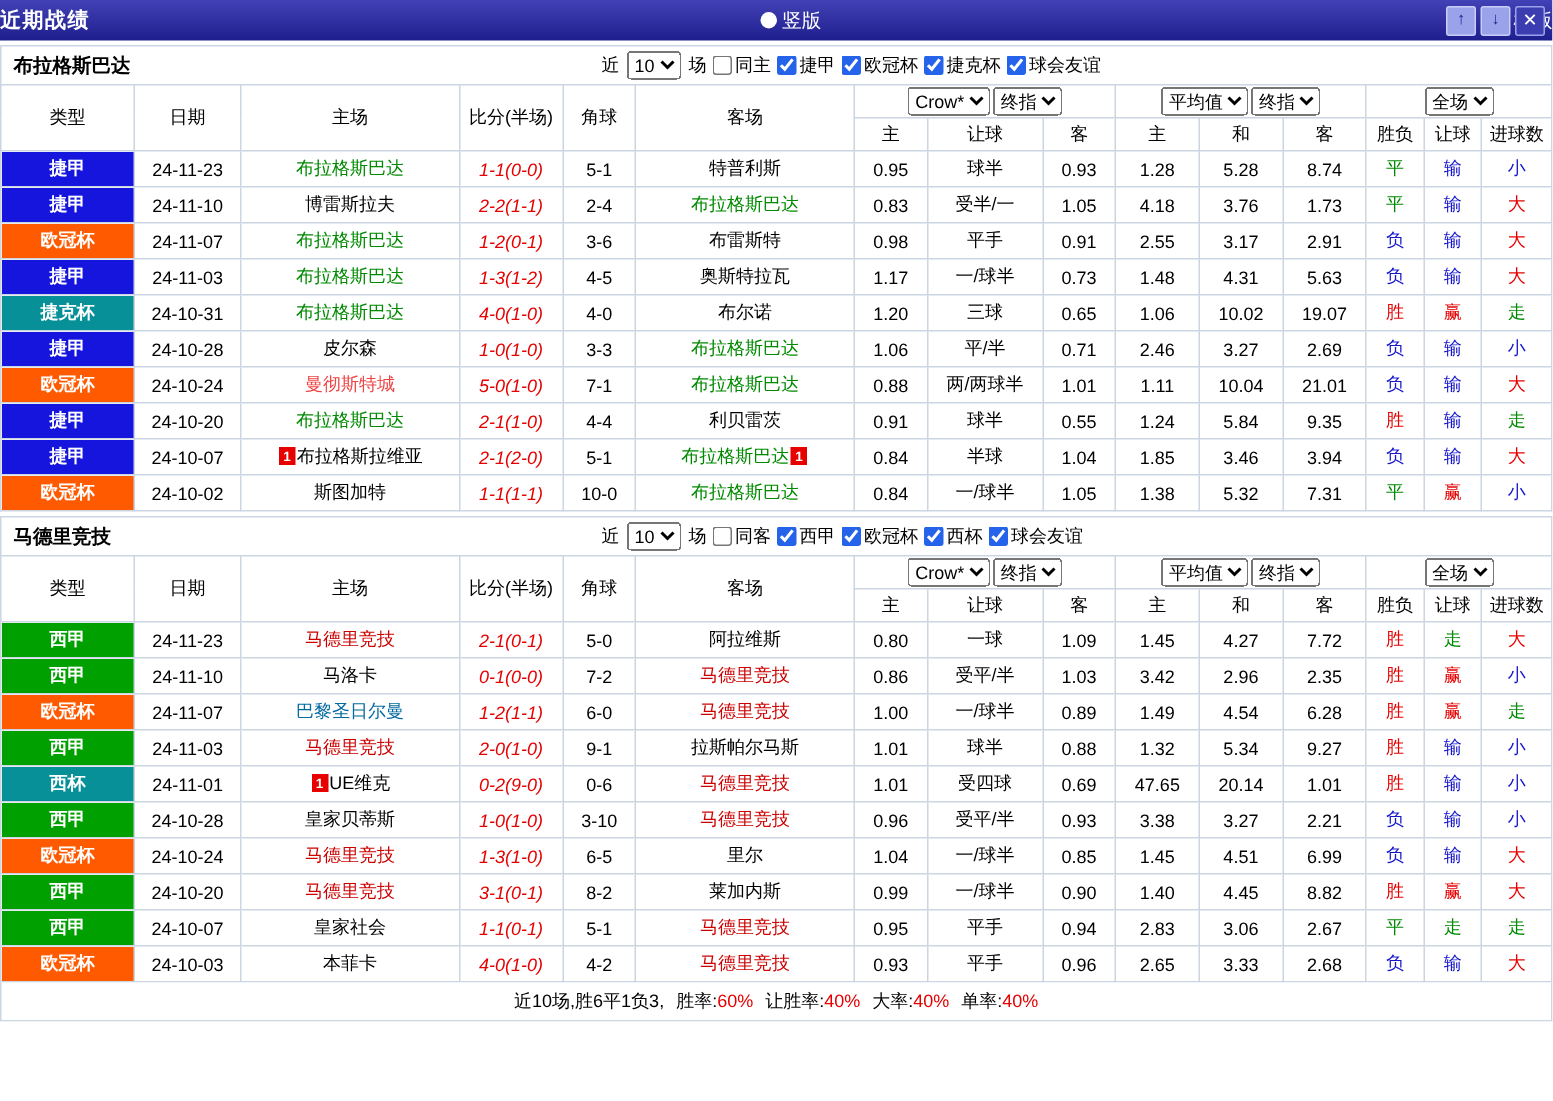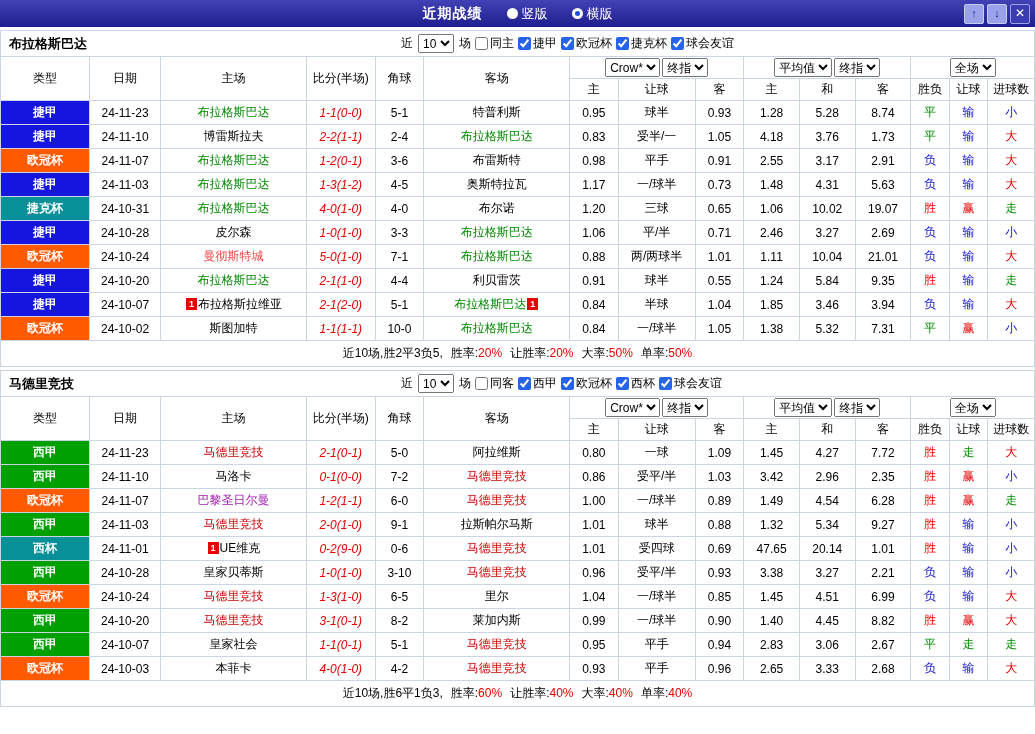--- a/index.html
+++ b/index.html
@@ -2,21 +2,21 @@
 <html><head>
 <meta charset="utf-8">
 <style>
   * { box-sizing: border-box; }
   body {
     margin: 0; width: 1035px; background: #fff; color: #000;
     font-family: "Liberation Sans", "DejaVu Sans", sans-serif;
   }
   
   .titlebar { height: 27px; background: linear-gradient(#4242b6, #1e1e8e); display: flex; align-items: center; position: relative; }
-  .tb-center { position: absolute; left: 0; right: 0; display: flex; justify-content: center; align-items: center; gap: 24px; color: #fff; font-size: 13px; }
+  .tb-center { position: absolute; left: 0; right: 0; display: flex; justify-content: space-between; align-items: center; gap: 4px; color: #fff; font-size: 13px; }
   .tb-title { font-weight: bold; font-size: 14px; letter-spacing: 1px; }
   .tb-radio { display: flex; align-items: center; gap: 4px; cursor: pointer; }
   .radio { width: 11px; height: 11px; border-radius: 50%; background: #fff; display: inline-block; position: relative; }
   .radio.selected::after { content: ""; position: absolute; left: 3px; top: 3px; width: 5px; height: 5px; border-radius: 50%; background: #1f4fd8; }
   .tb-buttons { margin-left: auto; display: flex; gap: 3px; padding-right: 5px; position: relative; z-index: 1; }
   .tb-btn { width: 20px; height: 20px; padding: 0; font-size: 11px; line-height: 17px; text-align: center; background: #9aa2ea; color: #1e1e8e; border: 1px solid #c9cdf6; border-radius: 2px; cursor: pointer; font-family: inherit; font-weight: bold; }
   .tb-btn.close { background: #3d3db2; color: #fff; border-color: #9aa2ea; font-size: 12px; }
   
   .section { margin-top: 3px; }
   .section-bar { height: 26px; position: relative; display: flex; align-items: center; border: 1px solid #ccd6e2; border-bottom: none; background: #fff; }
@@ -284,21 +284,20 @@
             <td>1.05</td>
             <td>1.38</td>
             <td>5.32</td>
             <td>7.31</td>
             <td style="color:#008a00">平</td>
             <td style="color:#e60000">赢</td>
             <td style="color:#1515cc">小</td>
           </tr>
         </tbody>
       </table>
-      <div class="summary"><span>近10场,胜2平3负5,</span><span class="stat">胜率:<span class="val">20%</span></span><span class="stat">让胜率:<span class="val">20%</span></span><span class="stat">大率:<span class="val">50%</span></span><span class="stat">单率:<span class="val">50%</span></span></div>
     </div>
     <div class="section">
       <div class="section-bar">
         <span class="team-name">马德里竞技</span>
         <div class="filters">
           <span>近</span>
           <select class="hsel"><option>10</option></select>
           <span>场</span>
           <label><input type="checkbox" style="">同客</label>
           <label><input type="checkbox" checked="" style="">西甲</label>
@@ -380,21 +379,21 @@
             <td>3.42</td>
             <td>2.96</td>
             <td>2.35</td>
             <td style="color:#e60000">胜</td>
             <td style="color:#e60000">赢</td>
             <td style="color:#1515cc">小</td>
           </tr>
           <tr>
             <td class="league" style="background:#ff5a00">欧冠杯</td>
             <td>24-11-07</td>
-            <td class="team" style="color:#a21caf">巴黎圣日尔曼</td>
+            <td class="team" style="color:#0369a1">巴黎圣日尔曼</td>
             <td class="score" style="color:#e60000">1-2(1-1)</td>
             <td>6-0</td>
             <td class="team" style="color:#cc0000">马德里竞技</td>
             <td>1.00</td>
             <td>一/球半</td>
             <td>0.89</td>
             <td>1.49</td>
             <td>4.54</td>
             <td>6.28</td>
             <td style="color:#e60000">胜</td>

